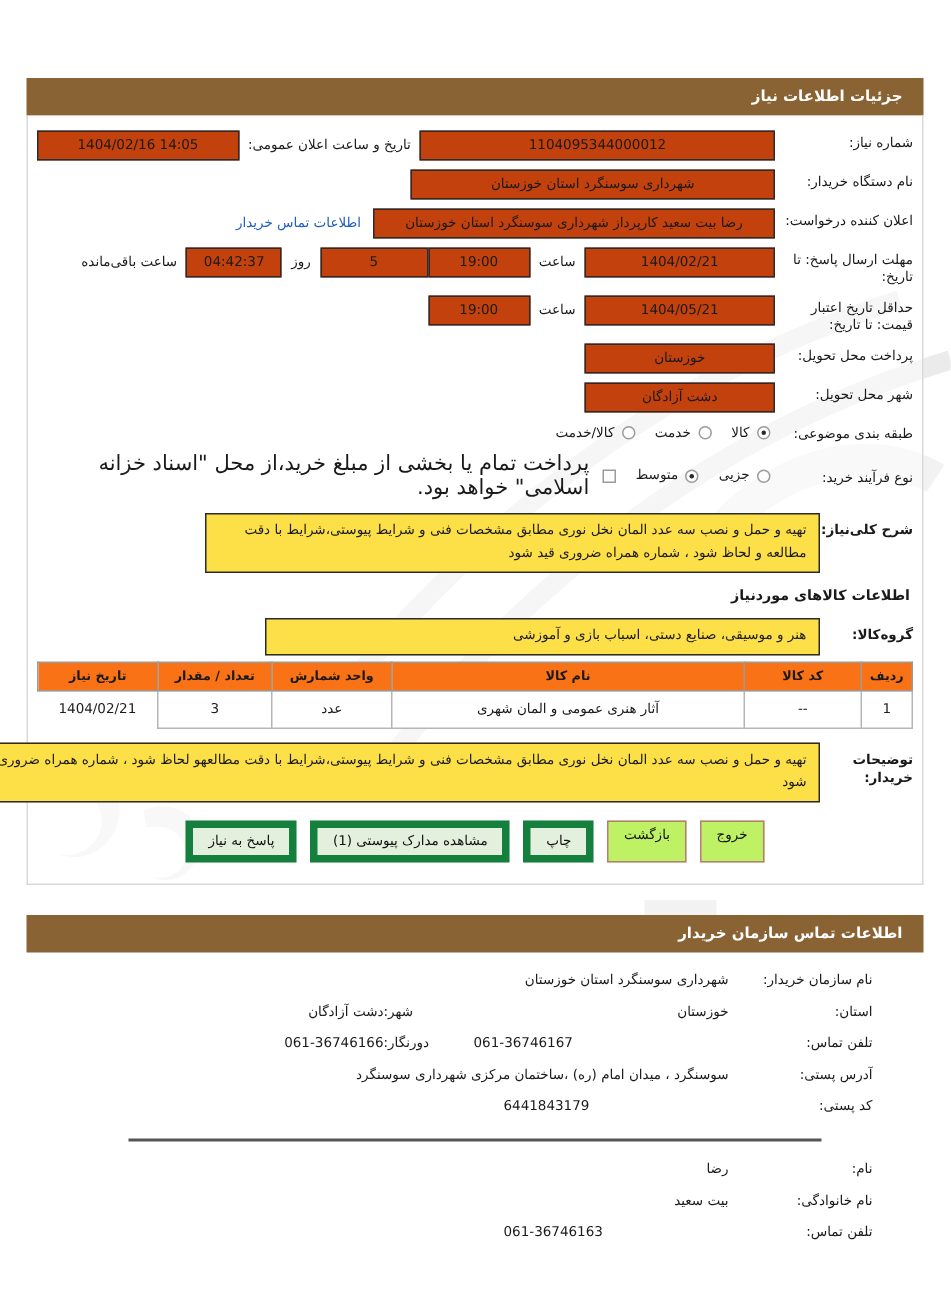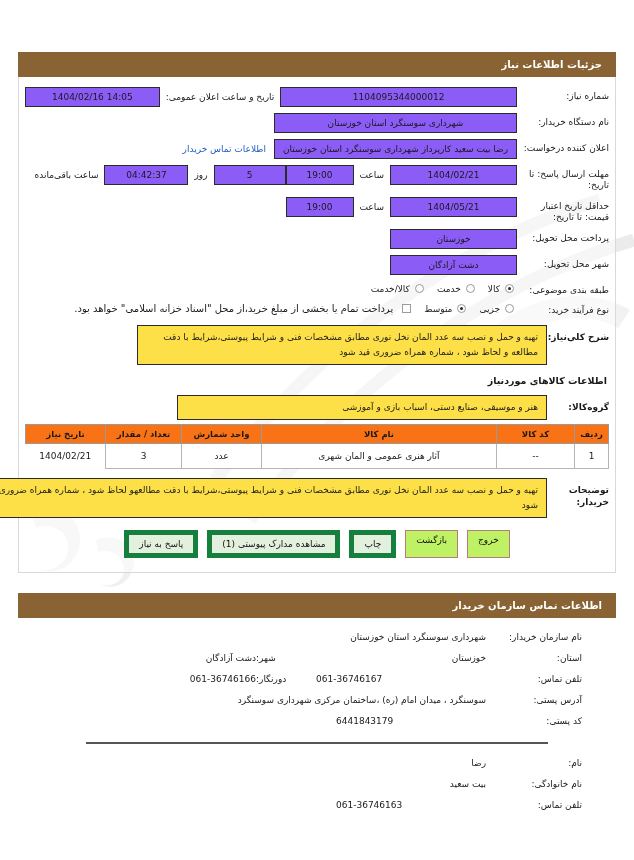--- a/index.html
+++ b/index.html
@@ -64,21 +64,21 @@
     text-align: right;
     font-size: 9px;
     line-height: 11px;
     padding-top: 4px;
     padding-left: 4px;
     flex: 0 0 auto;
   }
 
   .box {
     border: 1px solid #2b2b2b;
-    background: #8b5cf6;
+    background: #c2410c;
     min-height: 18px;
     line-height: 16px;
     padding: 1px 6px;
     font-size: 9px;
     text-align: left;
     display: flex;
     align-items: center;
     justify-content: center;
   }
   .box.num { direction: ltr; }
@@ -95,24 +95,24 @@
     line-height: 20px;
     padding: 0 8px;
     text-decoration: none;
     cursor: pointer;
   }
 
   
   .w-need-no { width: 243px; }
   .w-date    { width: 138px; }
   .w-wide    { width: 243px; }
-  .w-med     { width: 243px; }
+  .w-med     { width: 268px; }
   .w-time    { width: 68px; }
   .w-days    { width: 72px; }
-  .w-clock   { width: 84px; }
+  .w-clock   { width: 64px; }
   .w-prov    { width: 127px; }
 
   
   .opt-row {
     display: flex;
     align-items: center;
     justify-content: flex-start;
     gap: 3px;
     margin-bottom: 5px;
     flex-wrap: nowrap;
@@ -135,21 +135,21 @@
     background: #2a2a2a;
   }
   .cbox {
     width: 9px; height: 9px;
     border: 1px solid #9b9b9b;
     background: #fdfdfd;
     display: inline-block;
     flex: 0 0 auto;
   }
   .opt-txt { font-size: 9px; margin-left: 10px; margin-right: 2px; }
-  .opt-note { font-size: 10px; margin-right: 6px; }
+  .opt-note { font-size: 14px; margin-right: 6px; }
 
   
   .desc-row { display: flex; align-items: flex-start; margin: 9px 0 4px 0; }
   .desc-lbl {
     width: 62px; flex: 0 0 auto;
     font-weight: bold; font-size: 9px;
     text-align: right; line-height: 12px; padding-top: 6px;
   }
   .desc-box {
     border: 1px solid #2b2b2b;

